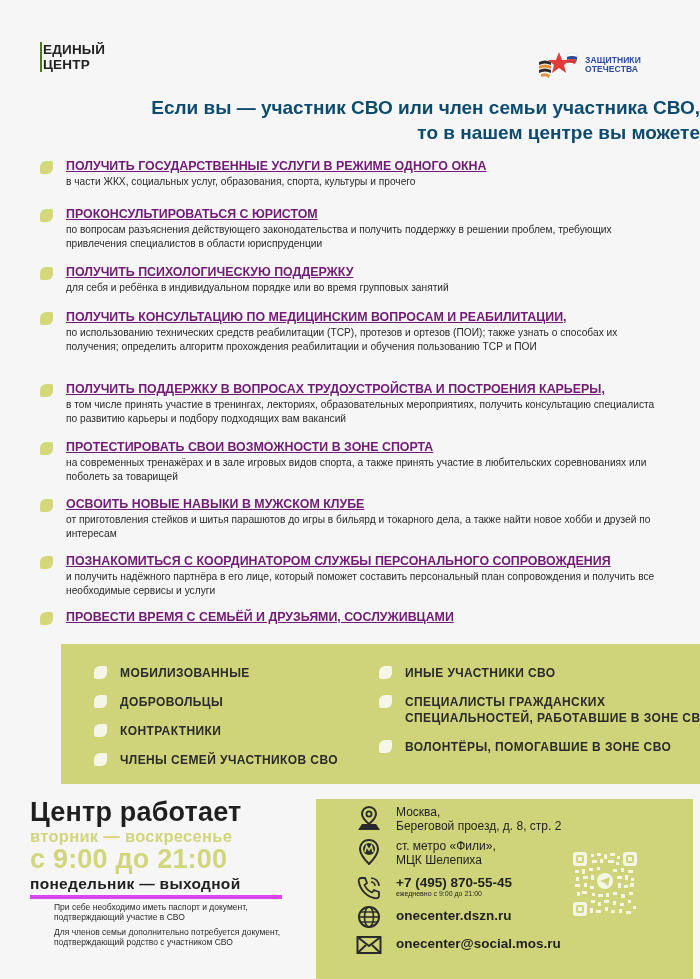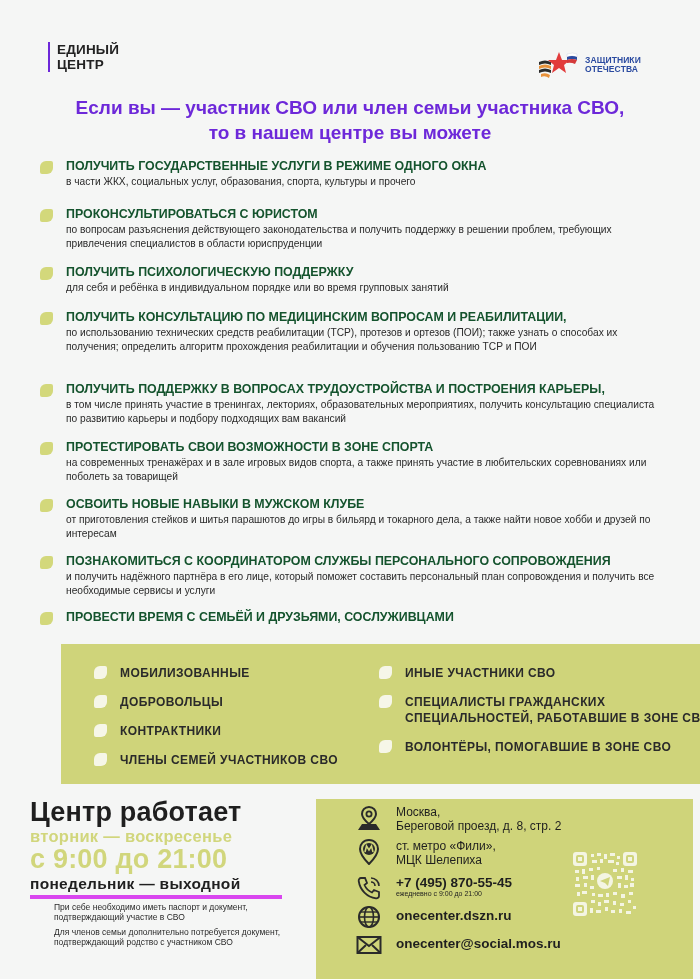--- a/index.html
+++ b/index.html
@@ -2,34 +2,34 @@
 <html><head>
   <meta charset="utf-8">
   <style>
     * { box-sizing: border-box; margin: 0; padding: 0; }
     html, body { width: 700px; height: 979px; background: #f6f7f6; overflow: hidden; }
     body { font-family: "DejaVu Sans", "Liberation Sans", sans-serif; color: #1f1f1f; position: relative; }
 
     .page { position: absolute; left: 0; top: 0; width: 700px; height: 979px; background: #f5f6f5; }
 
     
-    .brand-left { position: absolute; left: 48px; top: 42px; border-left: 2px solid #6d28d9; padding-left: 7px; }
+    .brand-left { position: absolute; left: 40px; top: 42px; border-left: 2px solid #4d7c0f; padding-left: 1px; }
     .brand-left span { display: block; font-family: "Liberation Sans", sans-serif; font-weight: bold; font-size: 13.5px; line-height: 15px; letter-spacing: 0.2px; color: #222; }
     .brand-right { position: absolute; left: 537px; top: 44px; display: flex; align-items: center; margin-top: 6px; }
     .brand-right .logo-mark { width: 46px; height: 30px; position: relative; }
     .brand-right .words { margin-left: 2px; }
     .brand-right .words span { display: block; font-family: "Liberation Sans", sans-serif; font-weight: bold; font-size: 8.5px; line-height: 9.5px; color: #2a4aa0; letter-spacing: 0.1px; }
 
-    .headline { position: absolute; left: 0; top: 95px; width: 700px; text-align: center; font-family: "Liberation Sans", sans-serif; font-weight: bold; font-size: 19px; line-height: 25px; color: #6d28d9; }
+    .headline { position: absolute; left: 0; top: 95px; width: 700px; text-align: right; font-family: "Liberation Sans", sans-serif; font-weight: bold; font-size: 19px; line-height: 25px; color: #0c4a6e; }
 
     
     .features { position: absolute; left: 40px; top: 158px; width: 640px; }
     .feature { position: absolute; left: 0; width: 640px; }
     .feature .bullet { position: absolute; left: 0; top: 3px; width: 13px; height: 13px; background: #d3d87b; border-radius: 6px 2px 6px 2px; }
-    .feature .title { position: absolute; left: 26px; top: 0; font-family: "Liberation Sans", sans-serif; font-weight: bold; font-size: 12.4px; line-height: 16px; color: #14532d; white-space: nowrap; }
+    .feature .title { position: absolute; left: 26px; top: 0; font-family: "Liberation Sans", sans-serif; font-weight: bold; font-size: 12.4px; line-height: 16px; color: #701a75; white-space: nowrap; text-decoration: underline; }
     .feature .desc { position: absolute; left: 26px; top: 17px; width: 600px; font-family: "Liberation Sans", sans-serif; font-size: 10.2px; line-height: 13.5px; color: #2a2a2a; }
 
     
     .participants { position: absolute; left: 21px; top: 644px; width: 686px; height: 140px; background: #cfd47a; margin-left: 40px; }
     .participants .col { position: absolute; top: 0; }
     .participants .item { position: absolute; white-space: nowrap; }
     .participants .pbullet { position: absolute; left: 0; top: 1px; width: 13px; height: 13px; background: #f6f6e8; border-radius: 6px 2px 6px 2px; }
     .participants .plabel { position: absolute; left: 26px; top: 0; font-family: "Liberation Sans", sans-serif; font-weight: bold; font-size: 12px; line-height: 16px; letter-spacing: 0.4px; color: #2a2a2a; }
 
     

